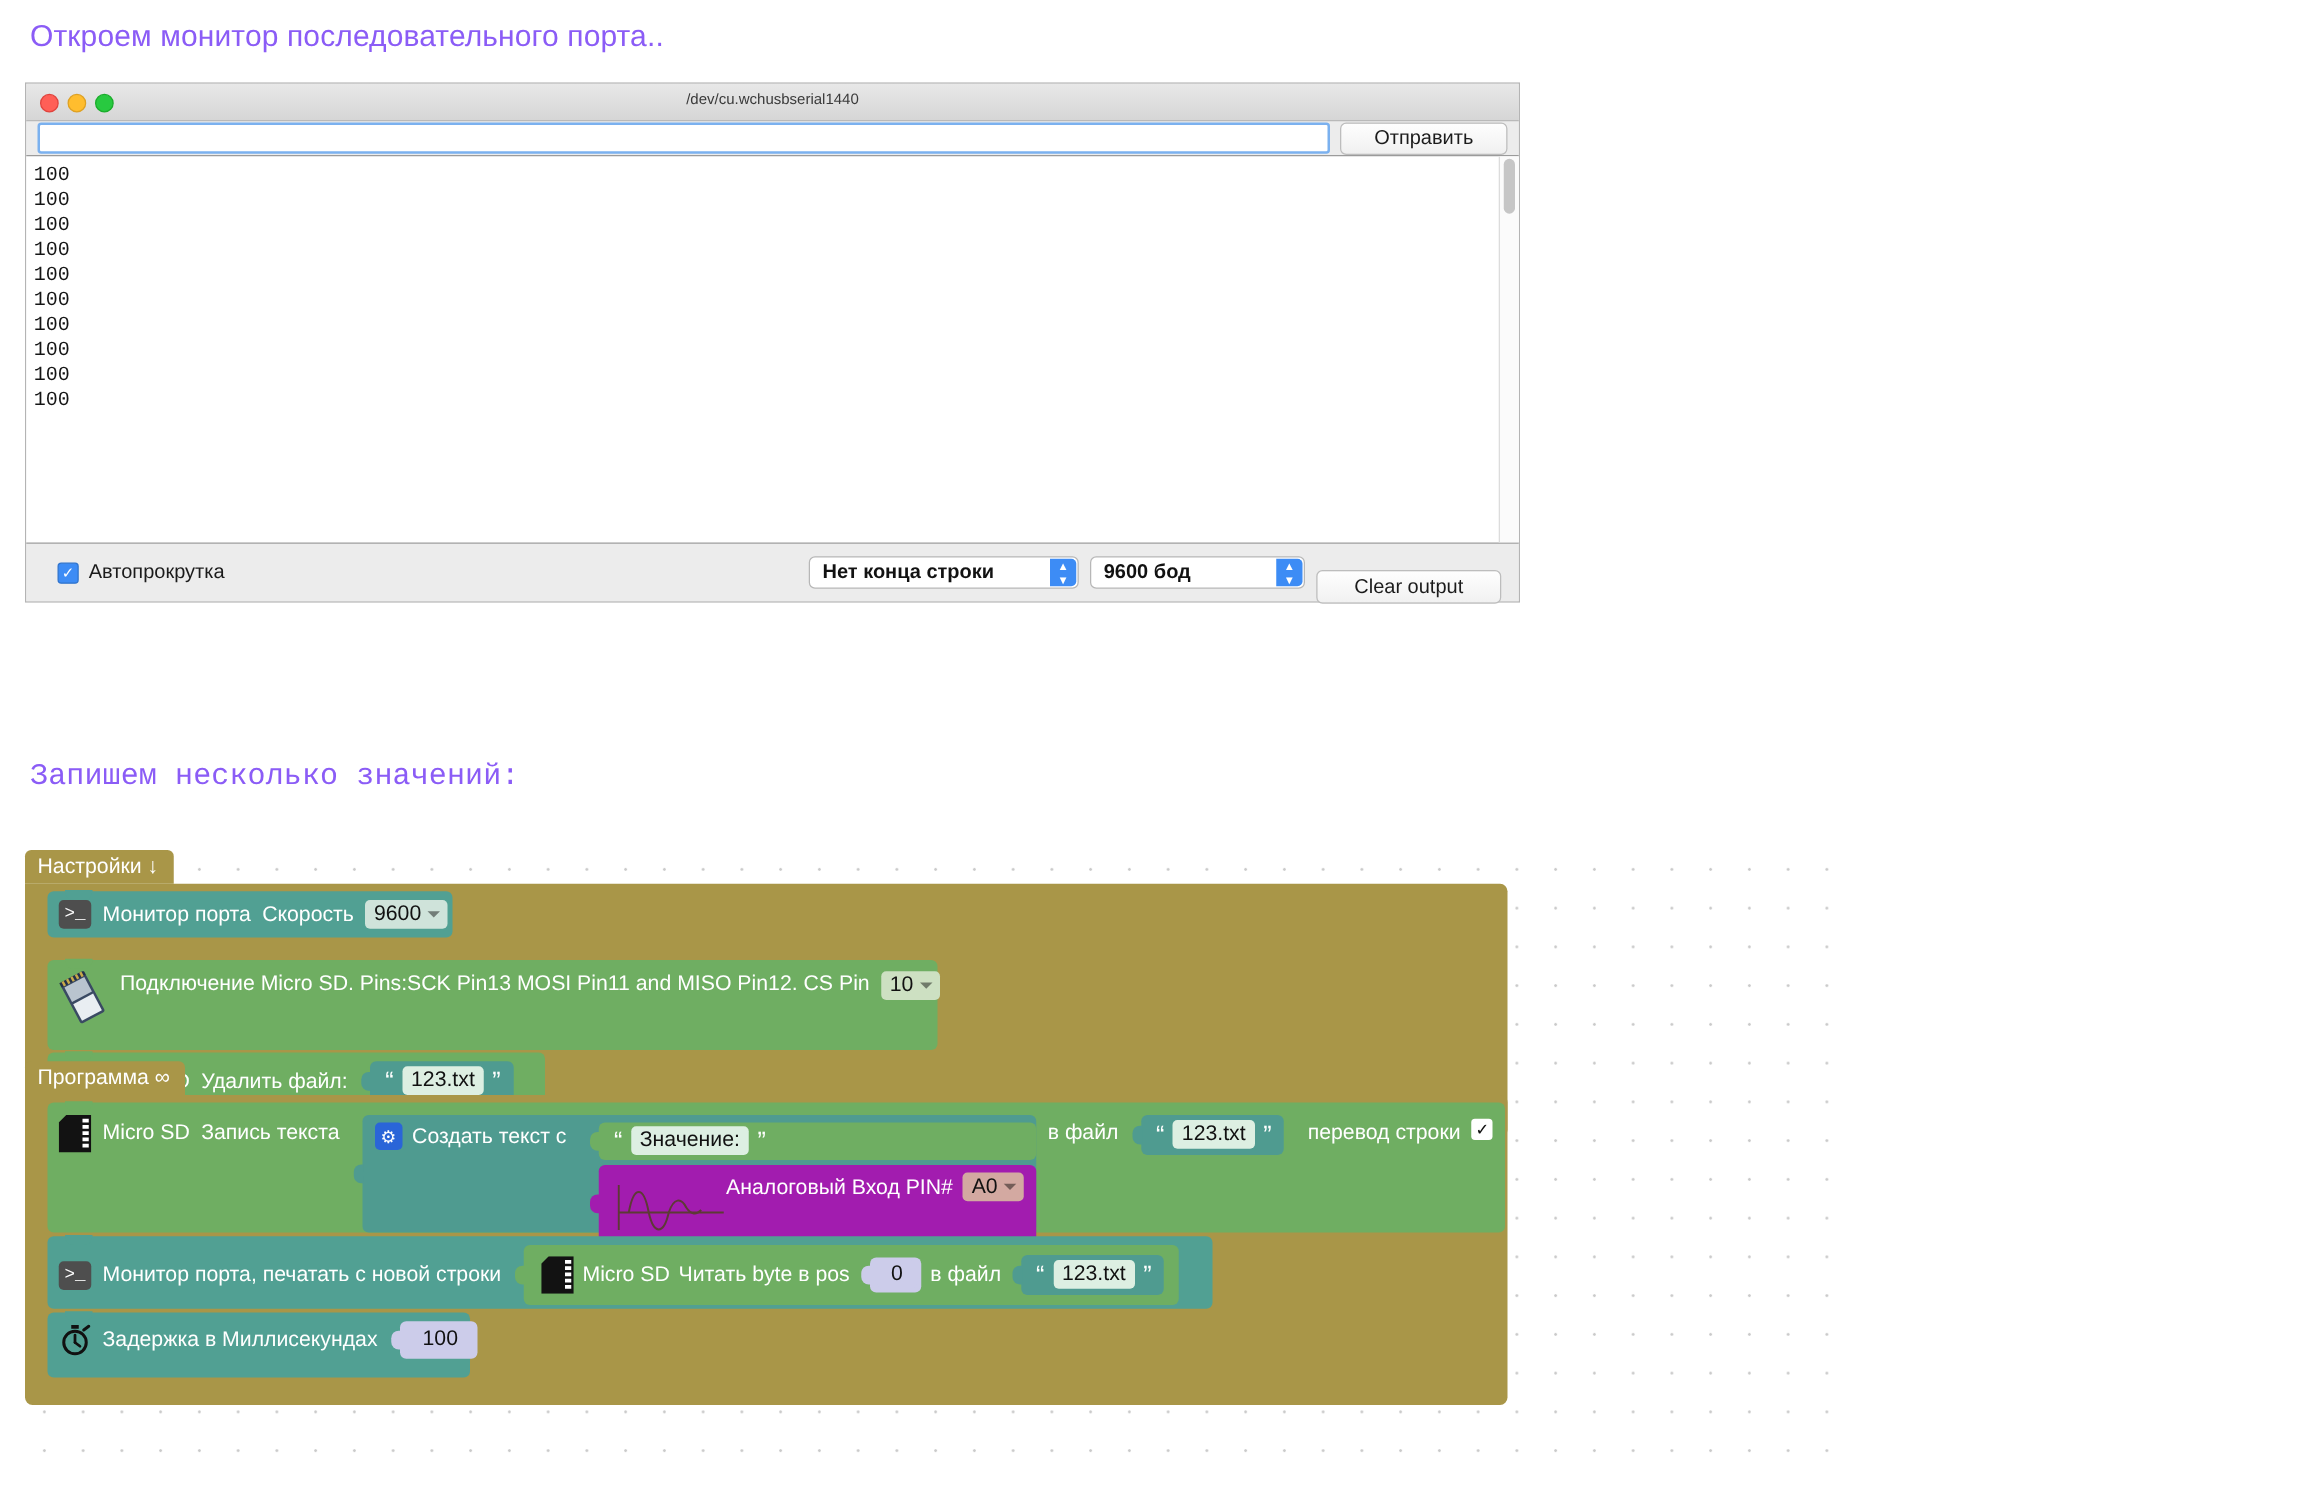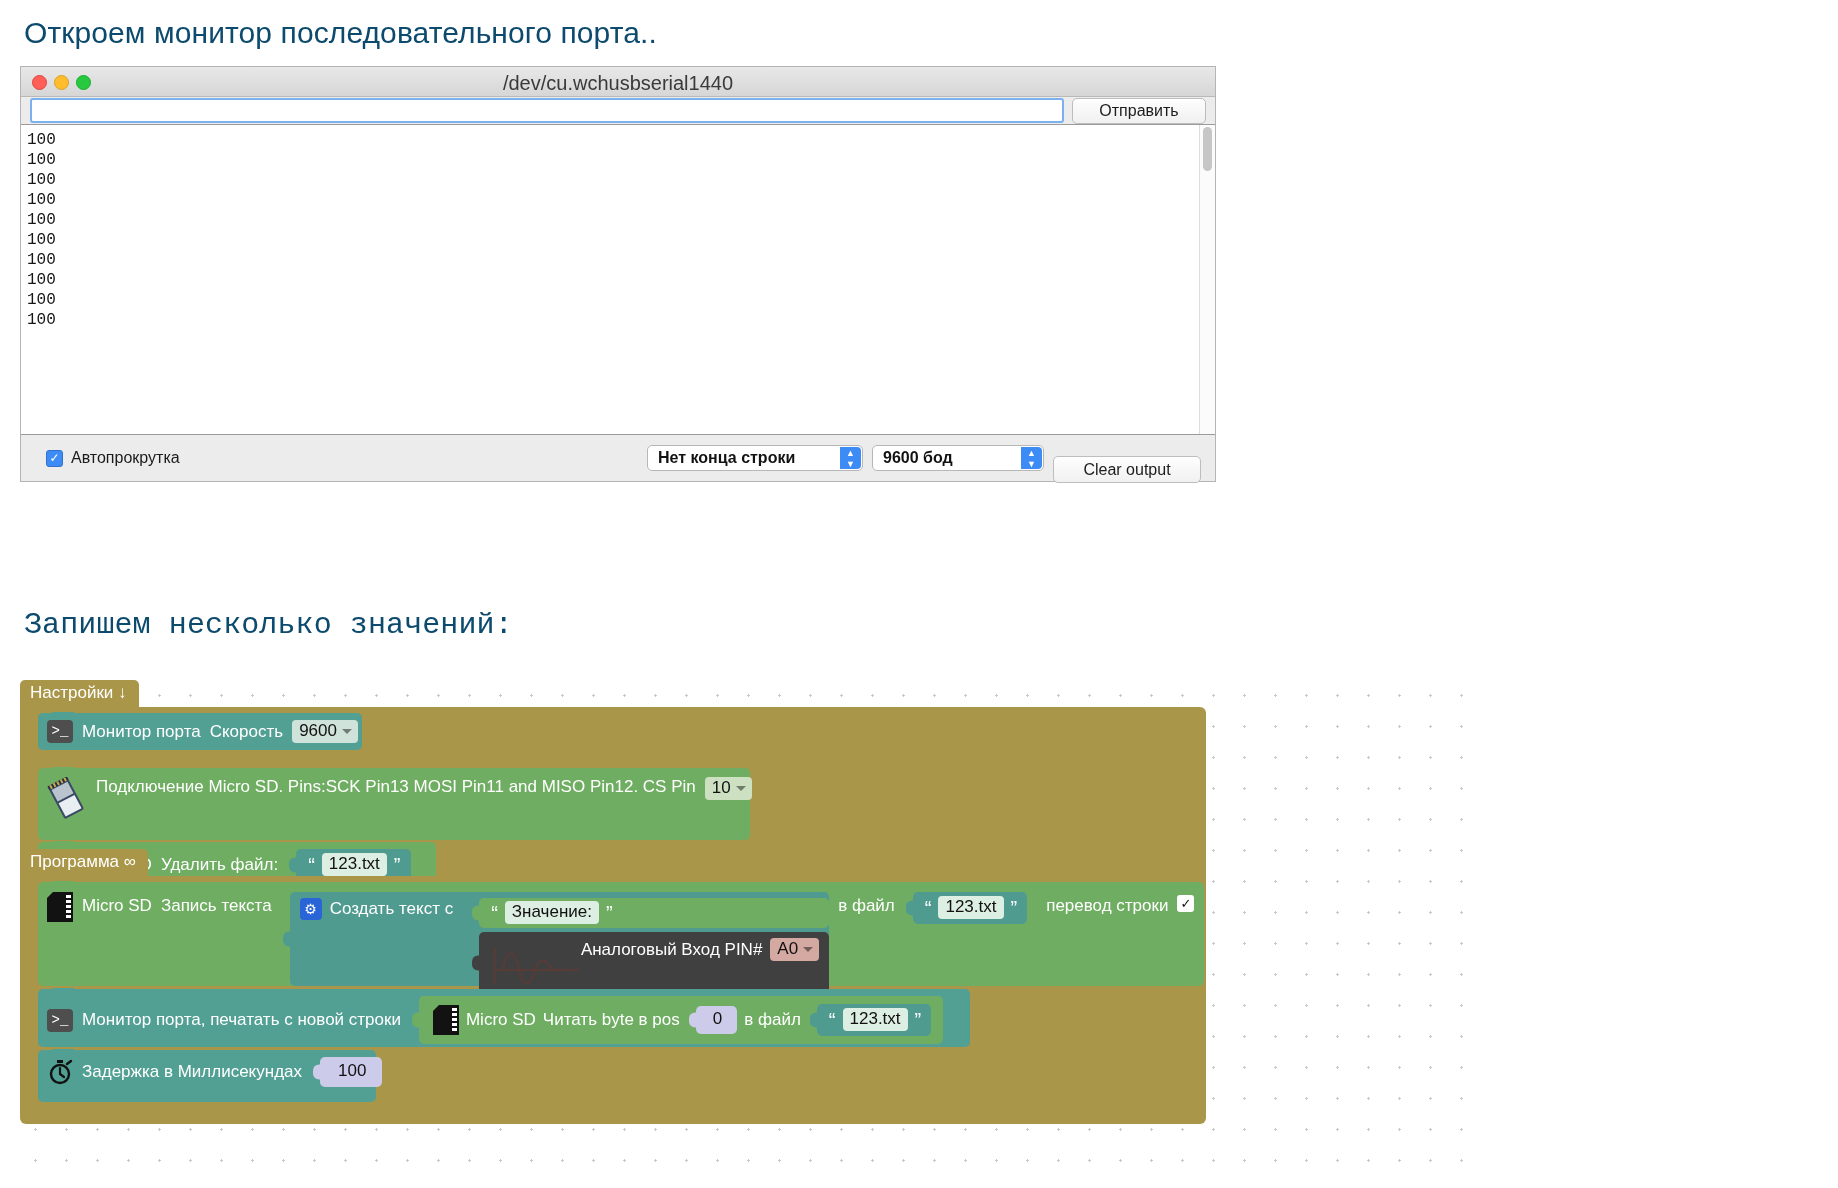--- a/index.html
+++ b/index.html
@@ -11,22 +11,22 @@
   body {
     width: 1838px;
     height: 1188px;
     position: relative;
     overflow: hidden;
   }
 
   
   .heading {
     position: absolute;
-    font-size: 30px;
-    color: #0c4a6e;
+    font-size: 24px;
+    color: #8b5cf6;
     white-space: nowrap;
     letter-spacing: .1px;
   }
   #heading-1 { left: 24px; top: 16px; }
   #heading-2 { left: 24px; top: 608px; font-family: Liberation Mono, monospace; }
 
   
   #serial-window {
     position: absolute;
     left: 20px;
@@ -59,21 +59,21 @@
     border-radius: 50%;
     display: block;
   }
   .tl-close { background: #ff5f57; border: 1px solid #e0443e; }
   .tl-min   { background: #ffbd2e; border: 1px solid #dea123; }
   .tl-max   { background: #28c940; border: 1px solid #1aad2b; }
   #serial-title {
     position: absolute;
     left: 0; right: 0; top: 5px;
     text-align: center;
-    font-size: 20px;
+    font-size: 12px;
     color: #3a3a3a;
   }
 
   #serial-sendrow {
     height: 27px;
     flex: 0 0 auto;
     display: flex;
     align-items: center;
     padding: 0 9px;
     background: #ececec;
@@ -551,21 +551,21 @@
                 <span>Создать текст с</span>
               </span>
             </span>
 
             <span style="display:flex; flex-direction:column; gap:4px; margin-left:0;">
               <span class="reporter rep-green" style="margin-left:9px; padding:3px 12px 4px 12px;">
                 <span class="quote">“</span>
                 <span class="field-text">Значение:</span>
                 <span class="quote">”</span>
               </span>
-              <span class="reporter" style="background:#404040; margin-left:9px; width:330px; height:56px; align-items:flex-start; padding:6px 10px 0 10px; position:relative;">
+              <span class="reporter" style="background:#a21caf; margin-left:9px; width:330px; height:56px; align-items:flex-start; padding:6px 10px 0 10px; position:relative;">
                 <svg class="wave-svg" width="90" height="40" viewBox="0 0 90 40">
                   <path d="M2 2 V38 M2 24 H86" stroke="#5d3a35" stroke-width="1.5" fill="none"></path>
                   <path d="M10 24 C14 2, 22 2, 26 24 C30 42, 38 42, 42 24 C46 12, 52 12, 56 20 C60 26, 64 26, 68 22" stroke="#5d3a35" stroke-width="1.6" fill="none"></path>
                 </svg>
                 <span style="margin-left:auto; display:flex; align-items:center; gap:8px;">
                   <span>Аналоговый Вход PIN#</span>
                   <span class="field-dd on-red">
                     <span>A0</span>
                     <span class="dd-caret"></span>
                   </span>

